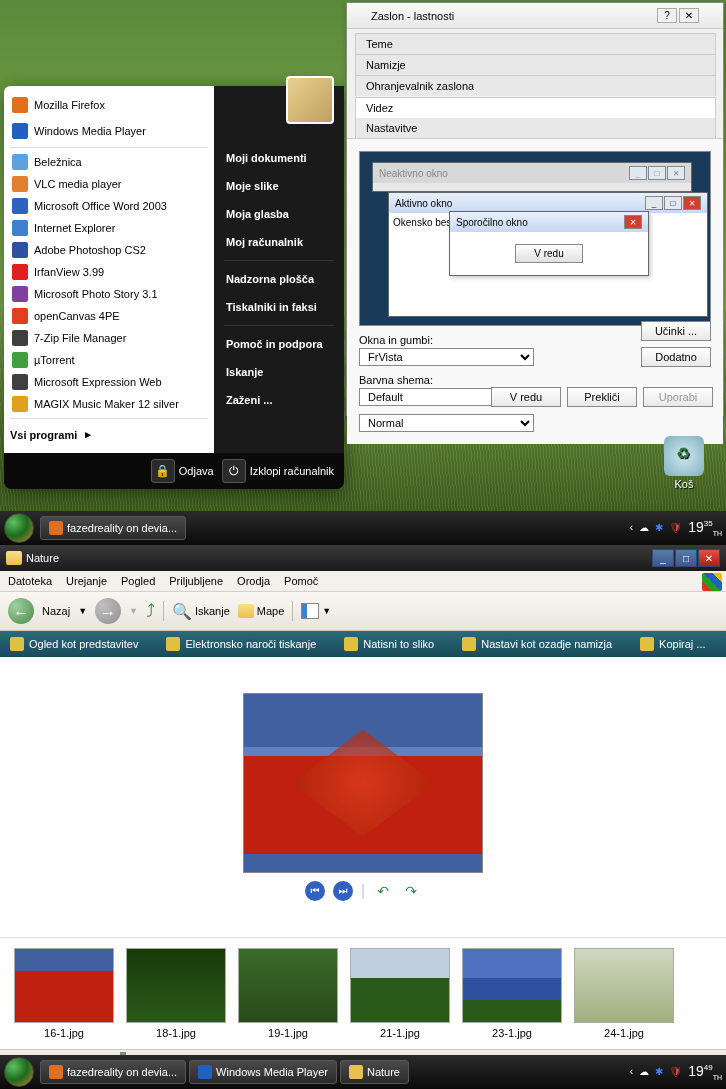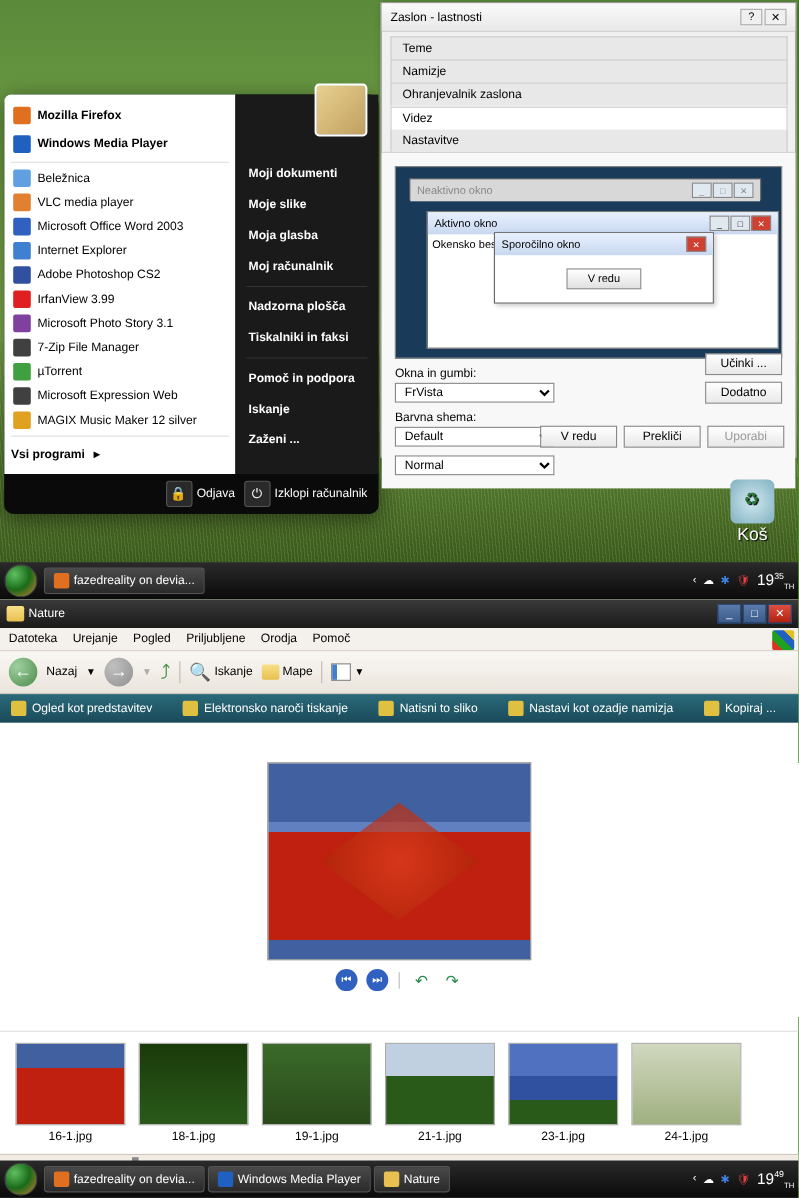--- a/index.html
+++ b/index.html
@@ -8,58 +8,58 @@
 .desktop-top { width: 726px; height: 545px; position: relative; background: linear-gradient(to bottom, #5a8a3a 0%, #7aa84a 40%, #9ac86a 100%); overflow: hidden; }
 .grass { position: absolute; bottom: 34px; left: 0; right: 0; height: 200px; background: repeating-linear-gradient(85deg, rgba(255,255,255,0.1) 0px, rgba(255,255,255,0.1) 1px, transparent 1px, transparent 3px), linear-gradient(to top, #3a5a1a, #7aa84a); }
 
 .start-menu { position: absolute; top: 86px; left: 4px; width: 340px; background: #0a0a0a; border-radius: 8px; box-shadow: 0 4px 20px rgba(0,0,0,0.5); }
 .start-inner { display: flex; }
 .start-left { width: 210px; background: #fff; border-radius: 6px 0 0 0; padding: 6px 0; }
 .start-right { width: 130px; background: #1a1a1a; padding-top: 58px; }
 .start-avatar { position: absolute; top: -10px; right: 10px; width: 48px; height: 48px; background: linear-gradient(135deg, #e8d090, #c0a060); border: 2px solid #fff; border-radius: 4px; }
 .start-item { display: flex; align-items: center; padding: 3px 8px; font-size: 11px; cursor: pointer; }
 .start-item .icon { width: 16px; height: 16px; margin-right: 6px; border-radius: 2px; flex-shrink: 0; }
-.start-item.bold { font-weight: bold; padding: 5px 8px; }
+.start-item.bold { font-weight: normal; padding: 5px 8px; }
 .start-divider { border-top: 1px solid #ddd; margin: 3px 6px; }
 .all-programs { padding: 6px 6px; font-weight: bold; font-size: 11px; display: flex; align-items: center; }
 .all-programs .arrow { margin-left: 8px; }
 .right-item { color: #fff; padding: 8px 12px; font-size: 11px; font-weight: bold; cursor: pointer; }
 .start-bottom { background: #0a0a0a; display: flex; align-items: center; justify-content: flex-end; padding: 6px 10px; gap: 8px; border-radius: 0 0 8px 8px; }
 .bottom-btn { display: flex; align-items: center; gap: 4px; color: #fff; font-size: 11px; cursor: pointer; }
 .circle-btn { width: 24px; height: 24px; border: 1px solid #555; border-radius: 3px; background: #2a2a2a; display: flex; align-items: center; justify-content: center; color: #fff; font-size: 12px; }
 
 .props-dialog { position: absolute; top: 2px; left: 346px; width: 378px; height: 414px; background: #f0f0f0; border: 1px solid #888; box-shadow: 2px 2px 8px rgba(0,0,0,0.3); }
-.props-title { background: linear-gradient(to bottom, #fafafa, #e8e8e8); padding: 5px 8px; font-size: 11px; display: flex; justify-content: space-between; align-items: center; border-bottom: 1px solid #ccc; text-align: center; }
+.props-title { background: linear-gradient(to bottom, #fafafa, #e8e8e8); padding: 5px 24px; font-size: 11px; display: flex; justify-content: space-between; align-items: center; border-bottom: 1px solid #ccc; text-align: center; }
 .title-btns { display: flex; gap: 2px; }
 .title-btn { width: 20px; height: 15px; border: 1px solid #aaa; background: #f0f0f0; font-size: 10px; display: flex; align-items: center; justify-content: center; cursor: pointer; }
 .tabs { display: flex; padding: 4px 8px 0; font-size: 11px; border-bottom: 1px solid #ccc; flex-direction: column; }
 .tab { padding: 4px 10px; border: 1px solid #ccc; border-bottom: none; background: #e8e8e8; cursor: pointer; margin-right: -1px; }
 .tab.active { background: #fff; position: relative; top: 1px; }
 .tab-content { padding: 12px; background: #f8f8f8; }
 .preview-area { background: #1a3a5a; border: 1px solid #888; height: 175px; position: relative; padding: 8px; }
 .win-preview { position: absolute; background: #fff; border: 1px solid #666; }
-.win-inactive { top: 10px; left: 12px; width: 320px; height: 20px; background: #e8e8e8; }
+.win-inactive { top: 10px; left: 12px; width: 320px; height: 30px; background: #e8e8e8; }
 .win-active { top: 40px; left: 28px; width: 320px; height: 125px; }
 .win-titlebar { background: linear-gradient(to bottom, #e8f0ff, #c8d8f0); padding: 3px 6px; font-size: 10px; display: flex; justify-content: space-between; align-items: center; }
 .win-titlebar.inactive { background: #d8d8d8; color: #888; }
 .win-tb-btns { display: flex; gap: 1px; }
 .win-tb-btn { width: 18px; height: 14px; border: 1px solid #888; background: #e0e8f0; font-size: 8px; display: flex; align-items: center; justify-content: center; }
 .win-tb-btn.close { background: #d04030; color: #fff; }
 .win-body { padding: 4px; font-size: 10px; }
 .msg-box { position: absolute; top: 18px; left: 60px; width: 200px; background: #fff; border: 1px solid #666; box-shadow: 2px 2px 4px rgba(0,0,0,0.2); }
 .msg-btn { margin: 12px auto; display: block; padding: 3px 18px; font-size: 10px; border: 1px solid #888; background: linear-gradient(to bottom, #fff, #e0e0e0); cursor: pointer; }
 .form-row { margin-top: 8px; font-size: 11px; }
 .form-row label { display: block; margin-bottom: 2px; }
-.form-select { width: 145px; padding: 1px 4px; font-size: 11px; border: 1px solid #888; background: #fff; }
+.form-select { width: 175px; padding: 1px 4px; font-size: 11px; border: 1px solid #888; background: #fff; }
 .side-btns { position: absolute; right: 12px; top: 318px; display: flex; flex-direction: column; gap: 6px; }
 .std-btn { padding: 3px 12px; font-size: 11px; border: 1px solid #888; background: linear-gradient(to bottom, #fff, #e8e8e8); cursor: pointer; min-width: 70px; }
 .dialog-btns { position: absolute; bottom: 8px; right: 10px; display: flex; gap: 6px; }
 .std-btn.disabled { color: #999; }
 
-.recycle-bin { position: absolute; right: 22px; top: 436px; text-align: center; color: #fff; font-size: 16px; text-shadow: 1px 1px 1px #000; }
+.recycle-bin { position: absolute; right: 22px; top: 436px; text-align: center; color: #fff; font-size: 11px; text-shadow: 1px 1px 1px #000; }
 .recycle-icon { width: 40px; height: 40px; margin: 0 auto 2px; background: radial-gradient(circle, #d0e8f0, #80b0c0); border-radius: 6px; position: relative; }
 .recycle-icon::after { content: "♻"; position: absolute; top: 8px; left: 12px; color: #2a7a3a; font-size: 16px; }
 
 .taskbar { position: absolute; bottom: 0; left: 0; right: 0; height: 34px; background: linear-gradient(to bottom, #2a2a2a, #0a0a0a); display: flex; align-items: center; padding: 0 4px; }
 .start-orb { width: 30px; height: 30px; border-radius: 50%; background: radial-gradient(circle at 30% 30%, #60c060, #1a6a1a, #d08030); margin-right: 6px; cursor: pointer; border: 1px solid #444; }
 .task-btn { background: linear-gradient(to bottom, #4a4a4a, #2a2a2a); border: 1px solid #555; border-radius: 3px; padding: 4px 8px; color: #fff; font-size: 11px; display: flex; align-items: center; gap: 4px; cursor: pointer; max-width: 160px; white-space: nowrap; overflow: hidden; }
 .task-btn .ticon { width: 14px; height: 14px; background: #e07020; border-radius: 2px; flex-shrink: 0; }
 .tray { margin-left: auto; display: flex; align-items: center; gap: 6px; color: #fff; font-size: 10px; }
 .clock { font-size: 14px; font-weight: 300; }
 .clock sup { font-size: 8px; }
@@ -152,20 +152,24 @@
             </div>
             <div class="start-item">
               <span class="icon" style="background:#e02020"></span>
               <span>IrfanView 3.99</span>
             </div>
             <div class="start-item">
               <span class="icon" style="background:#8040a0"></span>
               <span>Microsoft Photo Story 3.1</span>
             </div>
             <div class="start-item">
+              <span class="icon" style="background:#e04020"></span>
+              <span>openCanvas 4PE</span>
+            </div>
+            <div class="start-item">
               <span class="icon" style="background:#404040"></span>
               <span>7-Zip File Manager</span>
             </div>
             <div class="start-item">
               <span class="icon" style="background:#40a040"></span>
               <span>µTorrent</span>
             </div>
             <div class="start-item">
               <span class="icon" style="background:#404040"></span>
               <span>Microsoft Expression Web</span>

